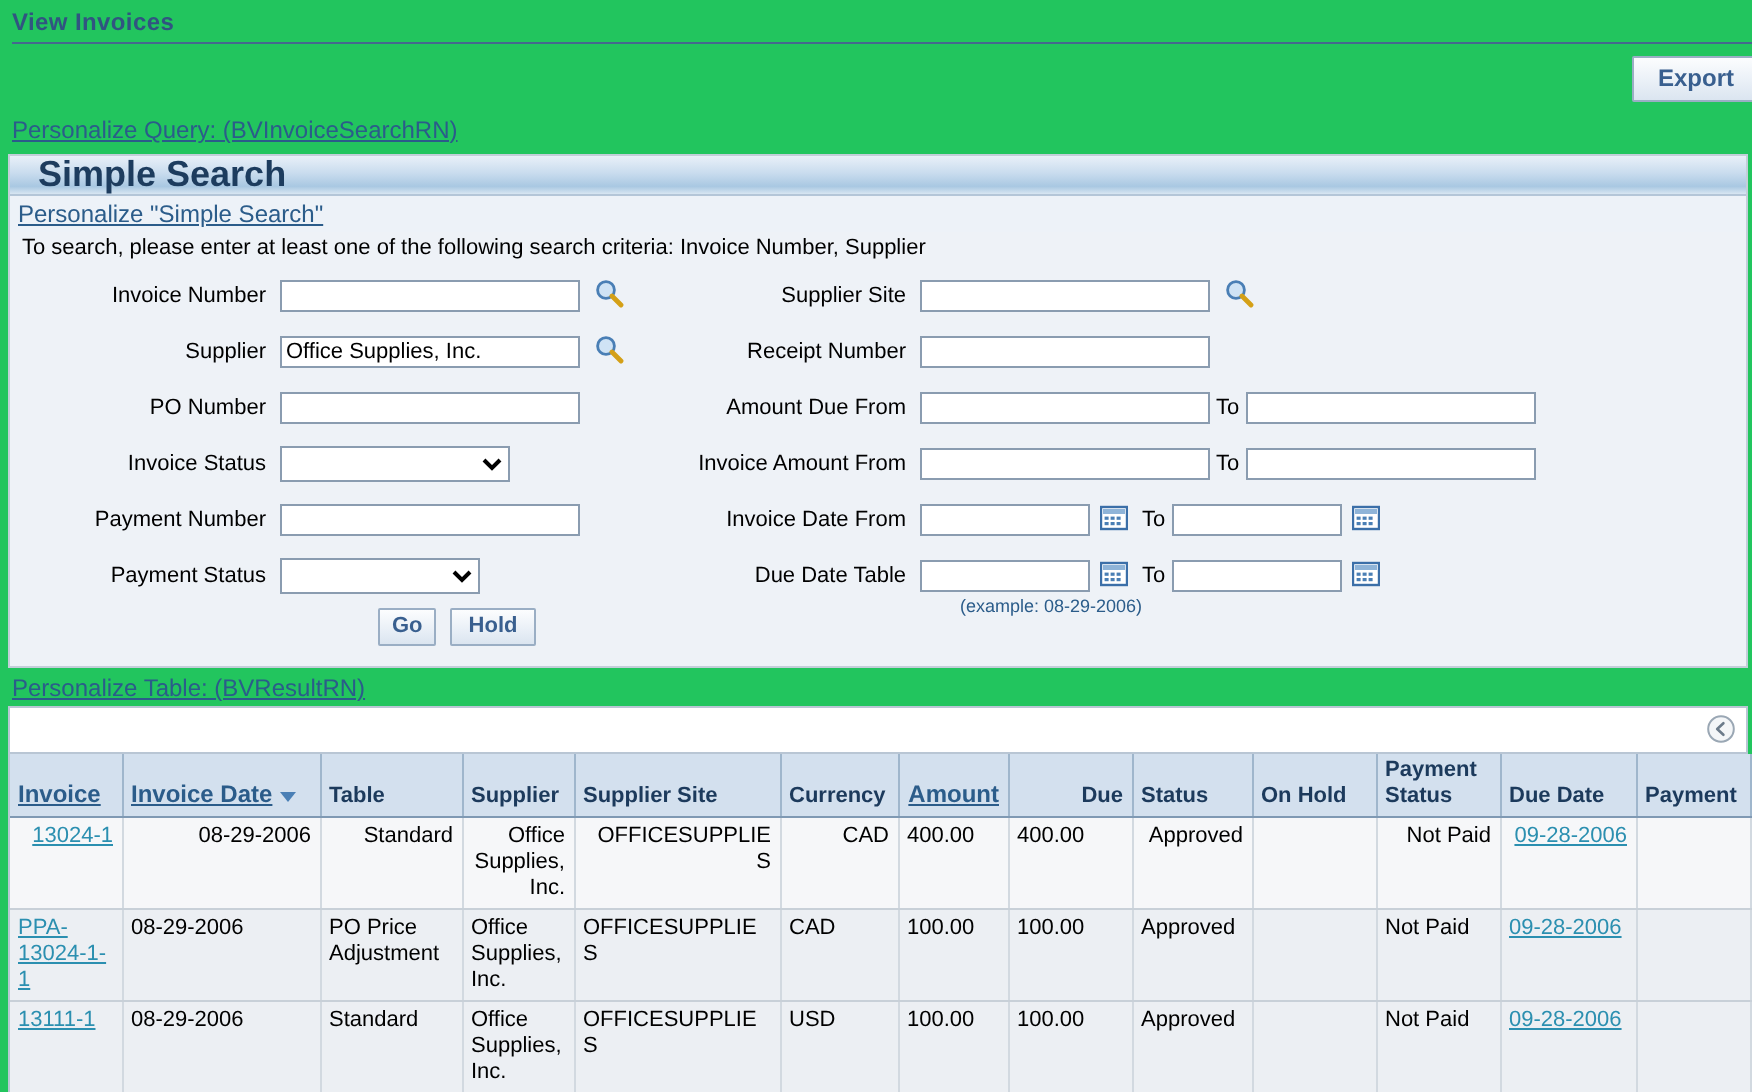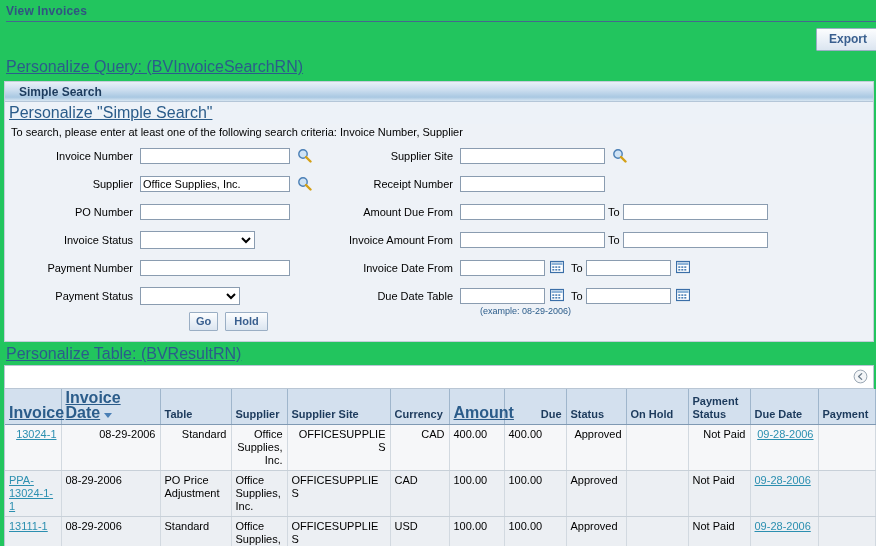--- a/index.html
+++ b/index.html
@@ -54,41 +54,41 @@
     right: -4px;
     top: 6px;
     padding: 3px 12px 4px 12px;
     font-size: 12px;
   }
 
   
   a.lnk, .lnk {
     color: #2b5c8a;
     text-decoration: underline;
-    font-size: 16px;
+    font-size: 12px;
     cursor: pointer;
   }
   .personalize-query { padding: 2px 0 5px 6px; }
 
   
   .region {
     border: 1px solid #c3ced9;
     background: #eef2f7;
     margin: 0 2px 0 4px;
   }
   .region-header {
     height: 19px;
     background: linear-gradient(to bottom, #e9f0f8 0%, #c9dcee 45%, #a9c8e2 80%, #d8e6f2 100%);
     border-bottom: 1px solid #b4c6d8;
     display: flex;
     align-items: center;
     padding-left: 14px;
   }
   .region-header-title {
-    font-size: 12px;
+    font-size: 18px;
     font-weight: bold;
     color: #1d3c5e;
   }
   .region-sub {
     padding: 2px 0 2px 4px;
     background: #edf2f8;
   }
   .hint-line {
     padding: 2px 0 4px 6px;
     font-size: 11px;

